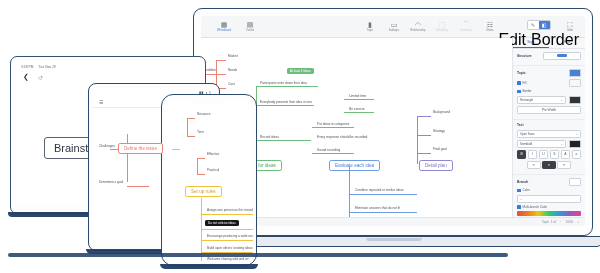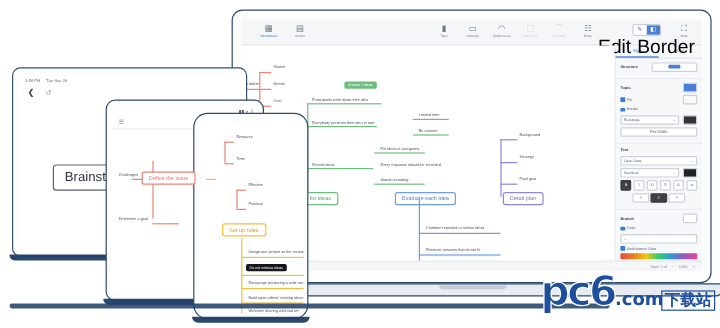--- a/index.html
+++ b/index.html
@@ -426,17 +426,14 @@
     </div>
   </div>
   <div class="shadow" style="left:160px;top:264px;width:98px;height:5px;border-radius:0 0 6px 6px;"></div>
 
   <div style="position:absolute;left:118px;top:143px;z-index:30;" class="node n-main c-red">Define the issue</div>
   <div class="lane bg-red" style="left:110px;top:149px;width:10px;z-index:29;"></div>
   <div class="lane bg-yel" style="left:172px;top:149px;width:8px;z-index:29;"></div>
 
   <div class="shadow" style="left:8px;top:253px;width:500px;height:4px;opacity:.85;"></div>
 
-  <div class="wm">
-    <span class="p6">pc6</span><span class="dot">.com</span><span class="cn">下载站</span>
-  </div>
 
 </div>
 
 </body></html>

